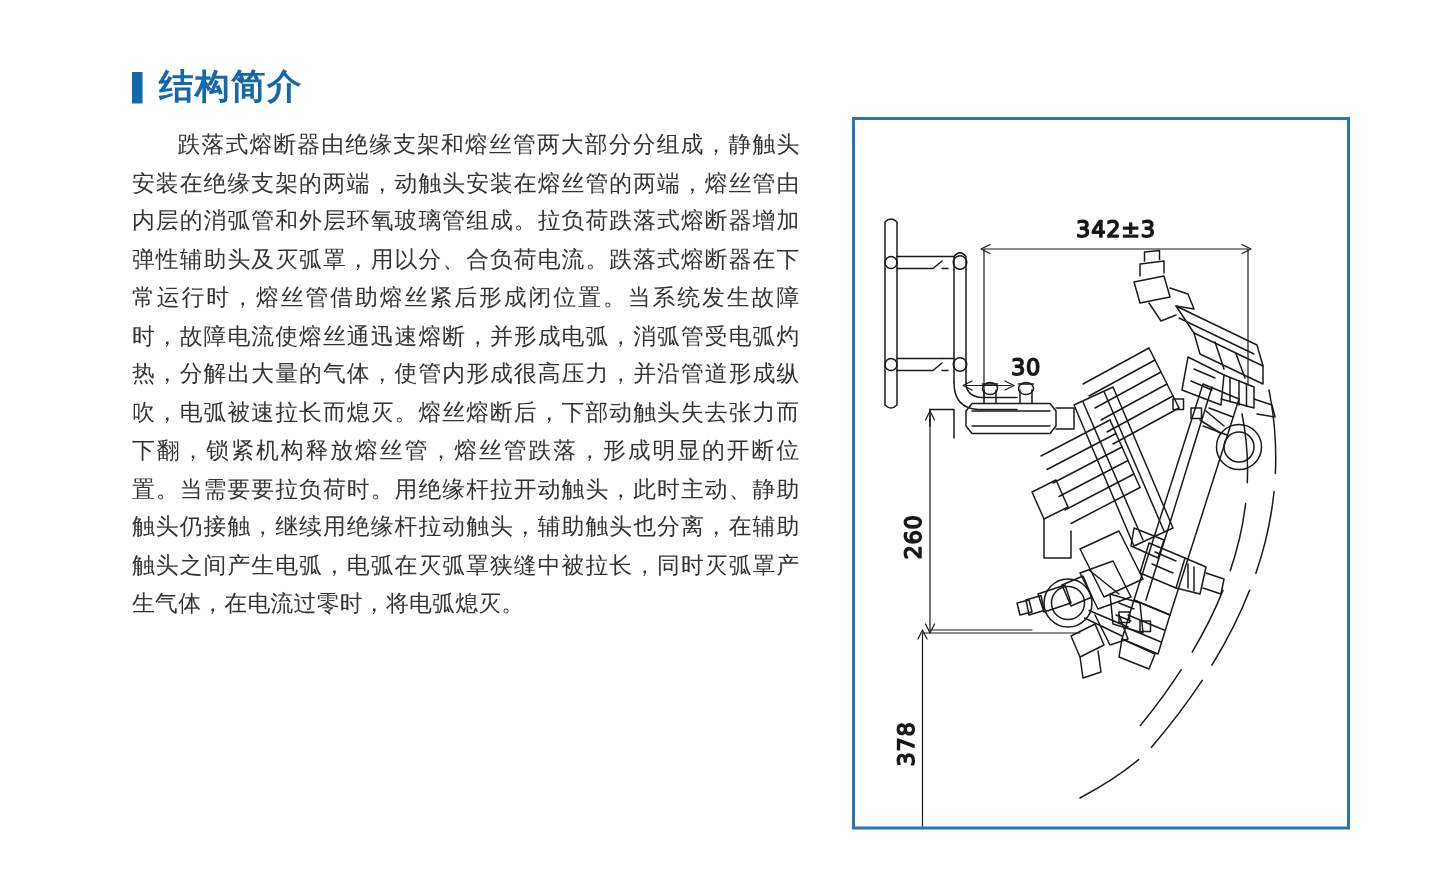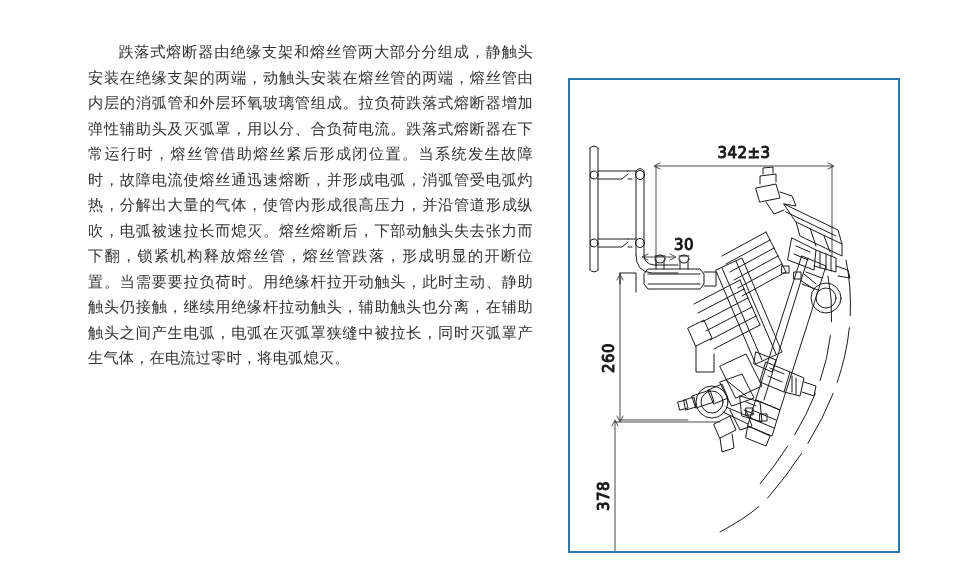--- a/index.html
+++ b/index.html
@@ -95,20 +95,24 @@
 </style>
 </head>
 <body>
 
 <div class="page">
 
   <div class="text-col">
 
 
     <div class="section section-2">
+      <div class="heading">
+        <span class="bar"></span>
+        <span class="htxt">结构简介</span>
+      </div>
       <p class="para">跌落式熔断器由绝缘支架和熔丝管两大部分分组成，静触头安装在绝缘支架的两端，动触头安装在熔丝管的两端，熔丝管由内层的消弧管和外层环氧玻璃管组成。拉负荷跌落式熔断器增加弹性辅助头及灭弧罩，用以分、合负荷电流。跌落式熔断器在下常运行时，熔丝管借助熔丝紧后形成闭位置。当系统发生故障时，故障电流使熔丝通迅速熔断，并形成电弧，消弧管受电弧灼热，分解出大量的气体，使管内形成很高压力，并沿管道形成纵吹，电弧被速拉长而熄灭。熔丝熔断后，下部动触头失去张力而下翻，锁紧机构释放熔丝管，熔丝管跌落，形成明显的开断位置。当需要要拉负荷时。用绝缘杆拉开动触头，此时主动、静助触头仍接触，继续用绝缘杆拉动触头，辅助触头也分离，在辅助触头之间产生电弧，电弧在灭弧罩狭缝中被拉长，同时灭弧罩产生气体，在电流过零时，将电弧熄灭。</p>
     </div>
 
   </div>
 
   <div class="panel">
     <svg width="328" height="471" viewBox="0 0 328 471">
       <g fill="none" stroke="#1a1a1a" stroke-width="1" stroke-linecap="round" stroke-linejoin="round">
 
         <g>

